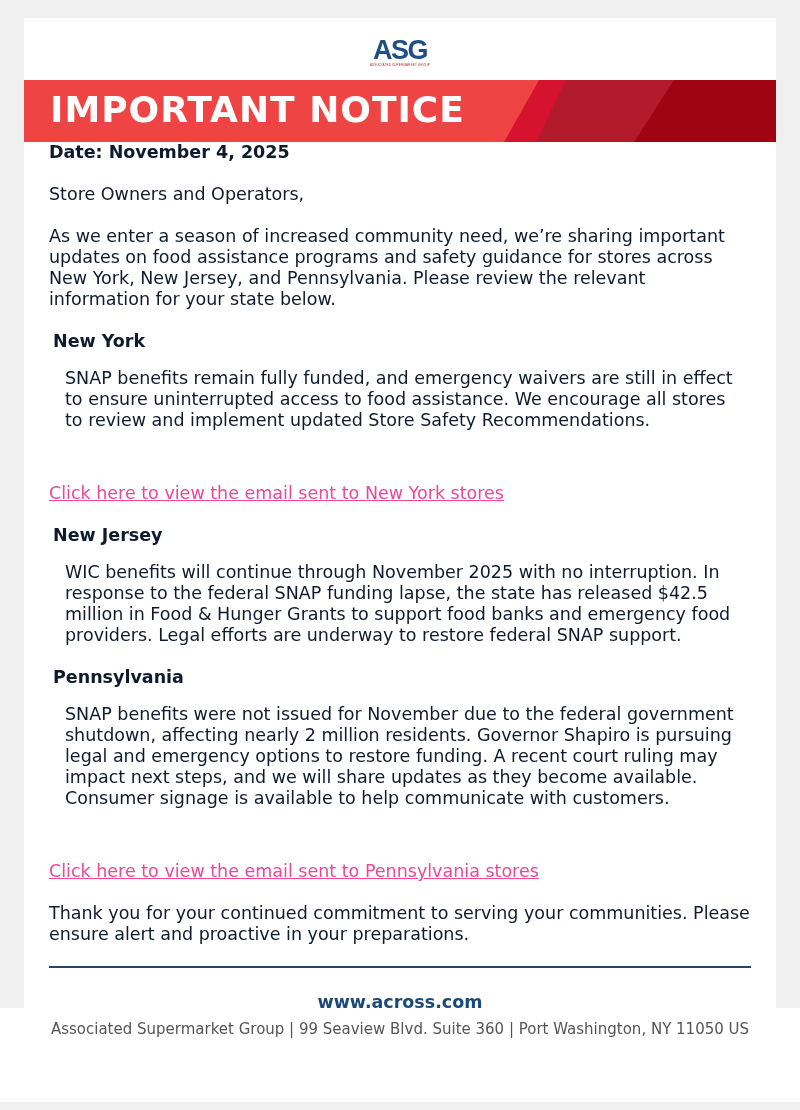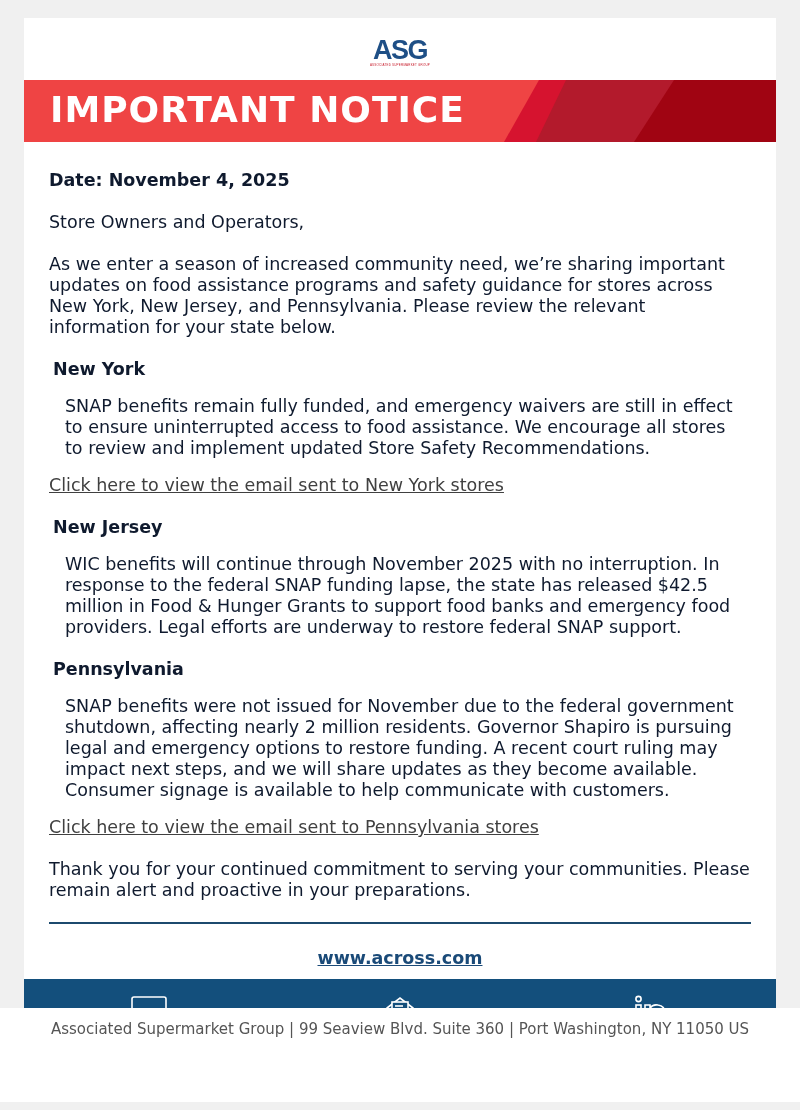--- a/index.html
+++ b/index.html
@@ -81,39 +81,40 @@
     left: 26px;
     top: 8px;
     font-family: "DejaVu Sans", sans-serif;
     font-weight: bold;
     font-size: 36px;
     letter-spacing: 1px;
     color: #ffffff;
     line-height: 44px;
   }
   .content {
-    padding: 28px 25px 0 25px;
+    padding: 0 25px 0 25px;
     color: #0f1a2e;
     font-size: 17.5px;
     line-height: 21px;
   }
   .date {
     font-weight: bold;
     margin: 0 0 21px 0;
   }
   .para { margin: 0 0 21px 0; }
   .state-title {
     font-weight: bold;
     margin: 4px;
   }
   .state-body { margin: 16px; }
   .state-link {
-    color: #404040;
+    color: #ec4899;
     text-decoration: underline;
     display: inline-block;
+    margin-top: 36px;
   }
   .state-block { margin-bottom: 21px; }
   .divider {
     height: 2px;
     background: #1c4a6e;
     margin: 2px 0 0 0;
   }
   .site-link-row {
     text-align: center;
     padding: 24px 0 10px 0;
@@ -187,21 +188,21 @@
       <p class="state-title">New Jersey</p>
       <p class="state-body">WIC benefits will continue through November 2025 with no interruption. In response to the federal SNAP funding lapse, the state has released $42.5 million in Food &amp; Hunger Grants to support food banks and emergency food providers. Legal efforts are underway to restore federal SNAP support.</p>
     </div>
 
     <div class="state-block">
       <p class="state-title">Pennsylvania</p>
       <p class="state-body">SNAP benefits were not issued for November due to the federal government shutdown, affecting nearly 2 million residents. Governor Shapiro is pursuing legal and emergency options to restore funding. A recent court ruling may impact next steps, and we will share updates as they become available. Consumer signage is available to help communicate with customers.</p>
       <a class="state-link" href="#">Click here to view the email sent to Pennsylvania stores</a>
     </div>
 
-    <p class="para">Thank you for your continued commitment to serving your communities. Please remain alert and proactive in your preparations.</p>
+    <p class="para">Thank you for your continued commitment to serving your communities. Please ensure alert and proactive in your preparations.</p>
 
     <div class="divider"></div>
 
     <div class="site-link-row">
       <a class="site-link" href="#">www.across.com</a>
     </div>
   </div>
 
   <div class="social-bar">
     <div class="social-cell">

